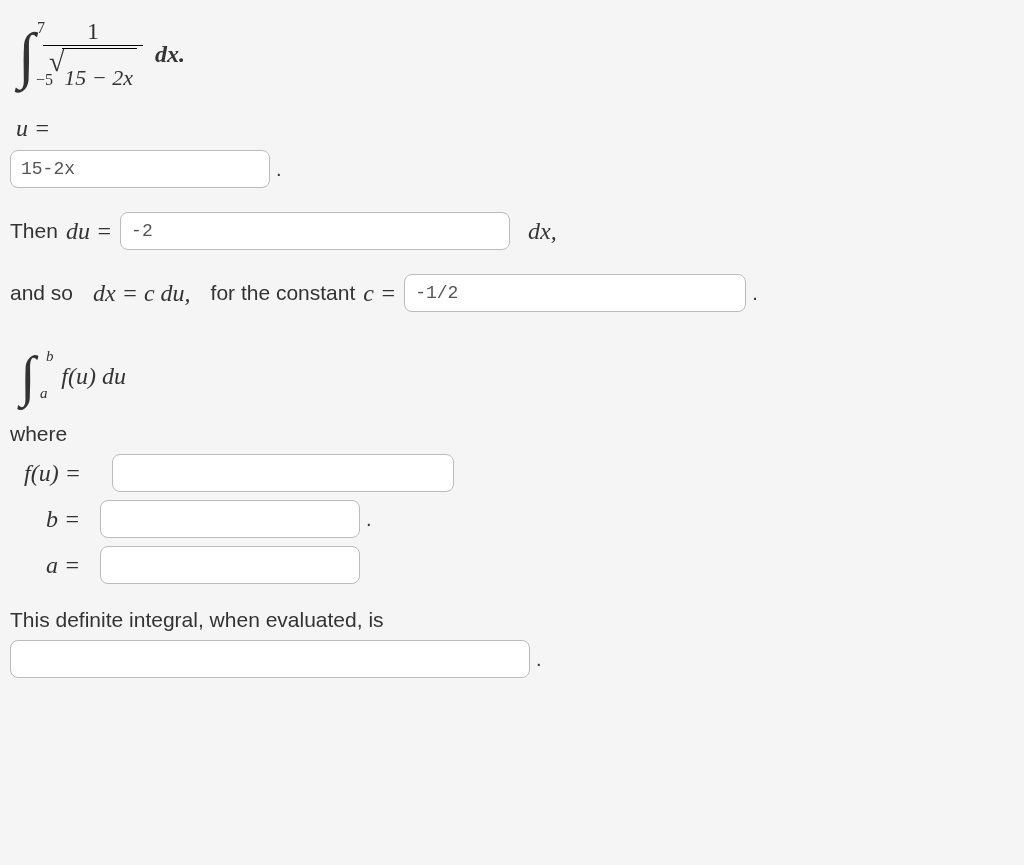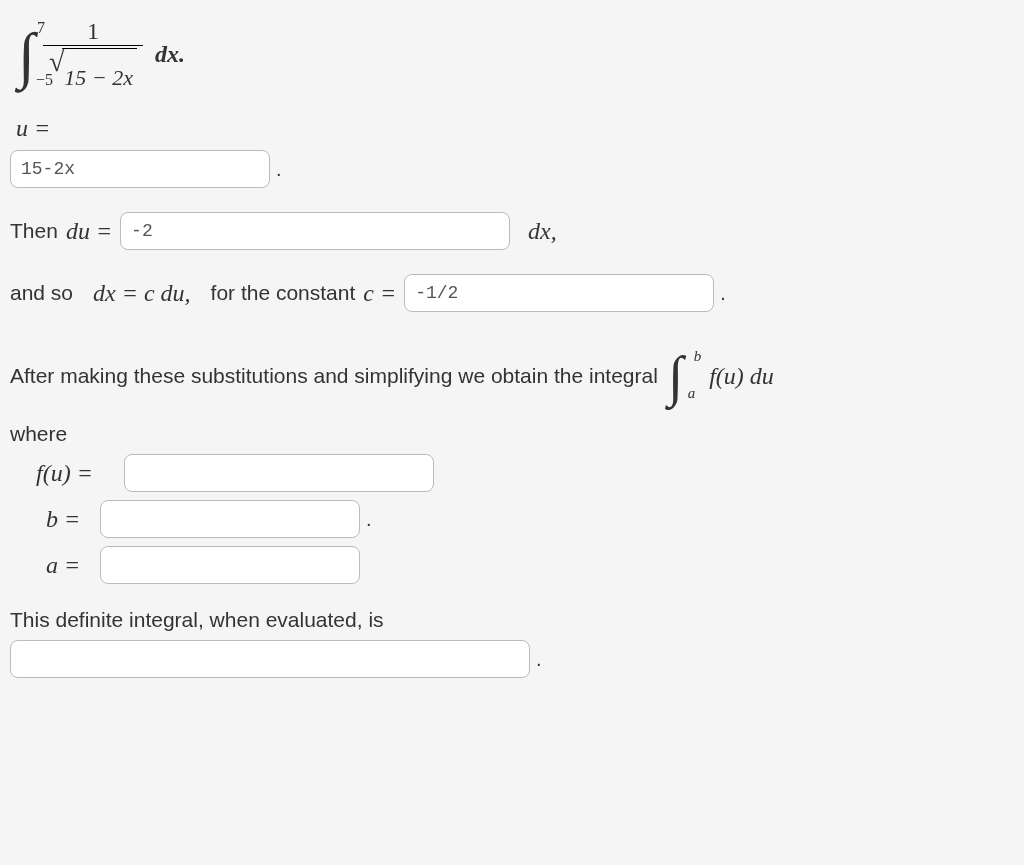--- a/index.html
+++ b/index.html
@@ -83,30 +83,30 @@
     font-family: Liberation Mono, monospace;
     font-size: 18px;
     padding: 8px 10px;
     border: 1px solid #bbb;
     border-radius: 8px;
     background: #fff;
     color: #555;
     box-sizing: border-box;
   }
   .w-small { width: 260px; }
-  .w-med { width: 310px; }
+  .w-med { width: 342px; }
   .w-large { width: 390px; }
   .w-xl { width: 520px; }
   .period {
     margin: 0 6px;
     font-size: 20px;
   }
   .gap-top { margin-top: 24px; }
   .gap-top-big { margin-top: 36px; }
-  .indent { margin-left: 26px; }
+  .indent { margin-left: 14px; }
   .indent2 { margin-left: 36px; }
   .small-int {
     display: inline-flex;
     align-items: center;
     font-family: 'Times New Roman', Times, serif;
     margin-left: 10px;
     position: relative;
   }
   .small-int .int-sym2 {
     font-size: 56px;
@@ -173,21 +173,20 @@
 <div class="row gap-top">
   <span>and so</span>
   <span class="math math-it" style="margin:0 20px;">dx = c du,</span>
   <span>for the constant</span>
   <span class="math math-it" style="margin:0 8px;">c =</span>
   <input class="answer w-med" value="-1/2" style="">
   <span class="period">.</span>
 </div>
 
 <div class="row gap-top-big">
-  <span>After making these substitutions and simplifying we obtain the integral</span>
   <span class="small-int">
     <span class="int-sym2">∫</span>
     <span class="up2">b</span>
     <span class="low2">a</span>
     <span class="body2">f(u) du</span>
   </span>
 </div>
 
 <div class="row" style="margin-top:18px;">
   <span>where</span>

